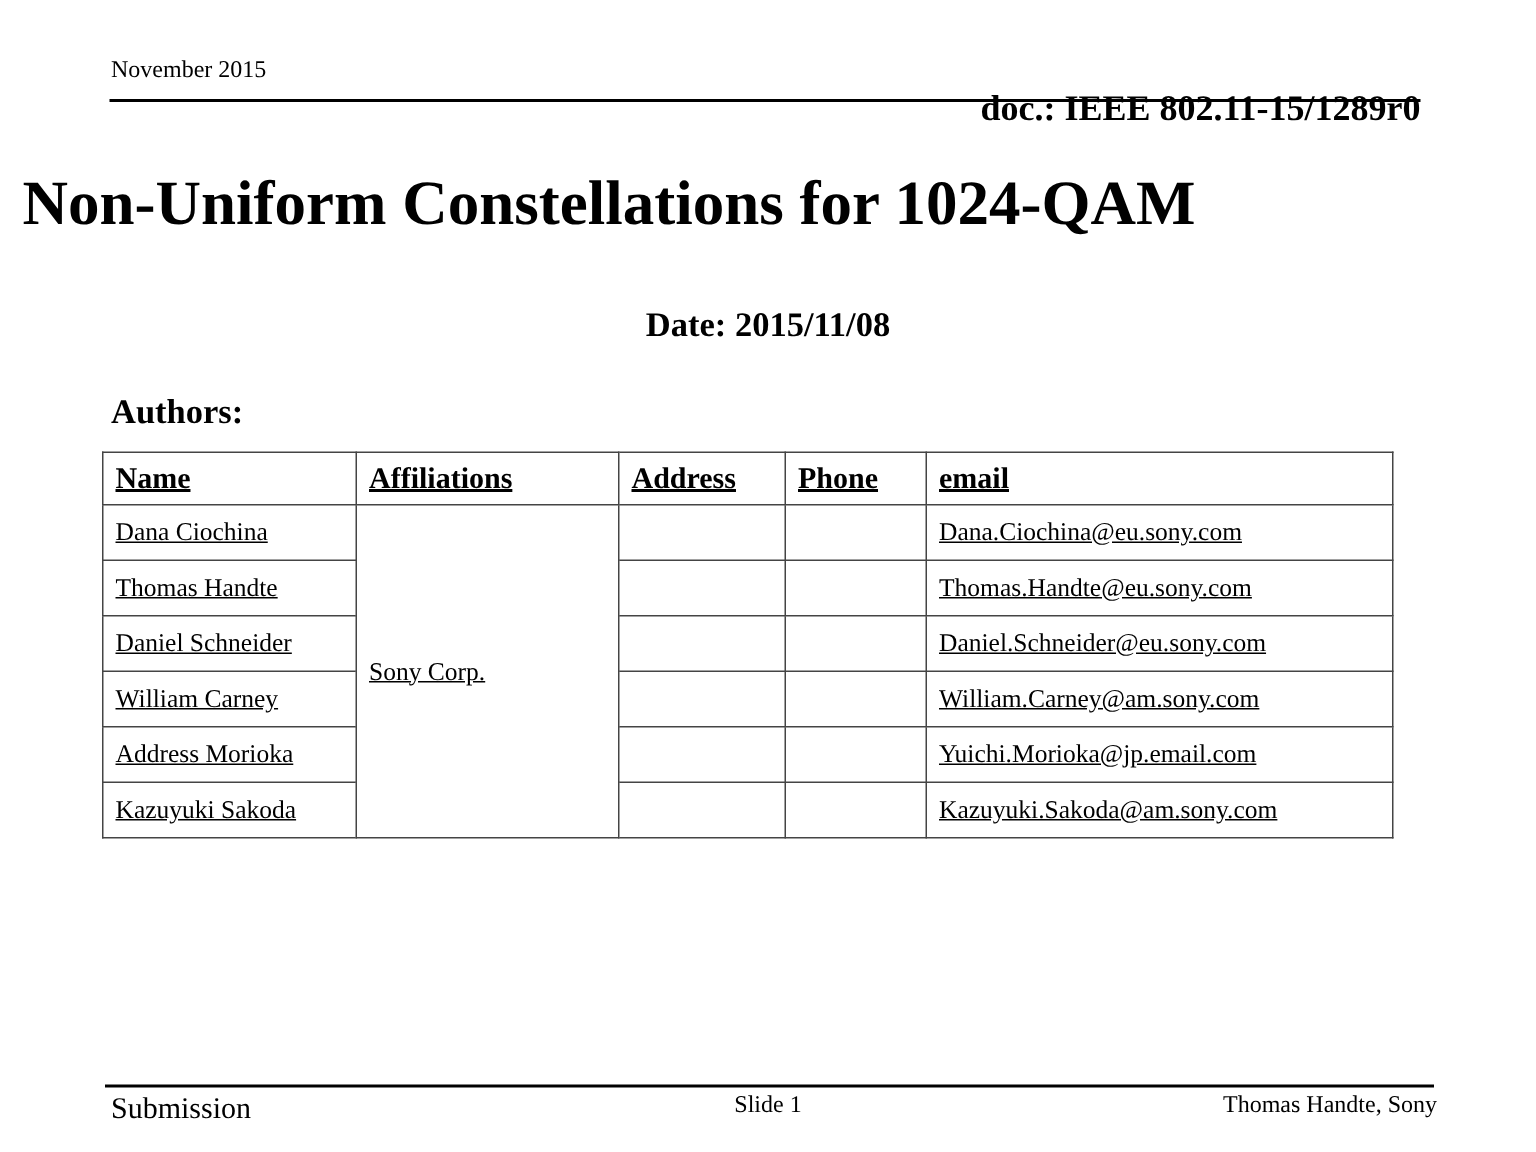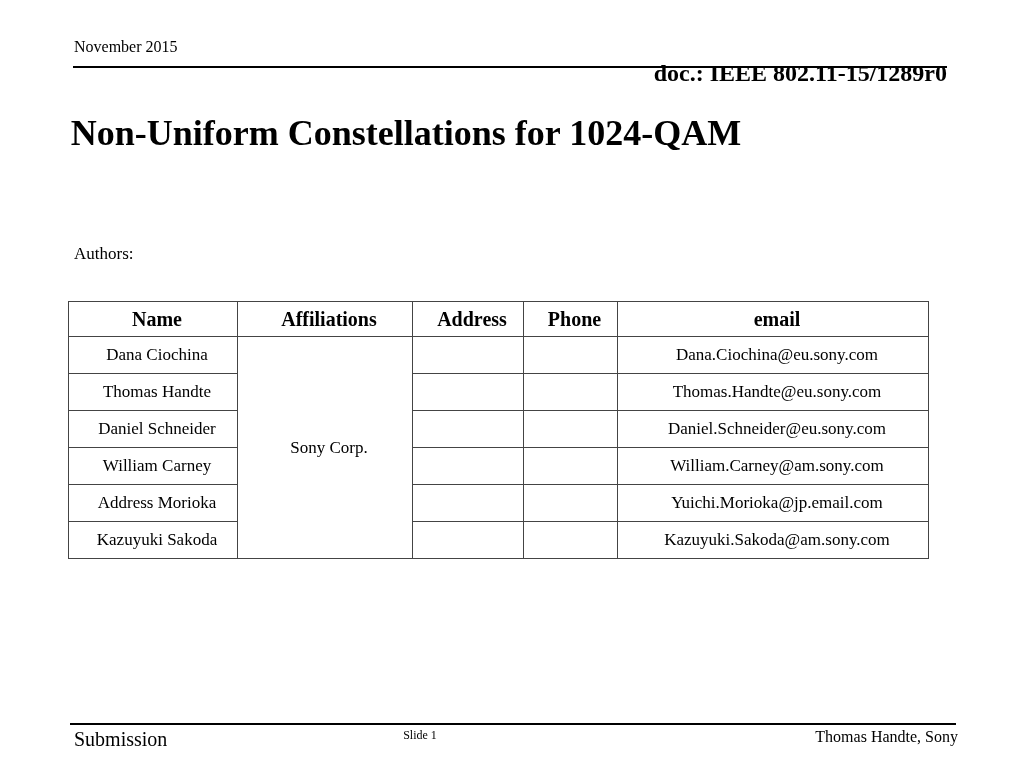--- a/index.html
+++ b/index.html
@@ -44,58 +44,59 @@
     background: #000000;
   }
 
   
   .slide-title {
     position: absolute;
     left: 0;
     top: 112px;
     width: 812px;
     text-align: center;
-    font-size: 36px;
+    font-size: 42px;
     font-weight: bold;
     white-space: nowrap;
   }
   .date-line {
     position: absolute;
     left: 0;
     top: 204px;
     width: 1024px;
     text-align: center;
     font-size: 23px;
     font-weight: bold;
   }
   .authors-label {
     position: absolute;
     left: 74px;
-    top: 244px;
-    font-size: 17px;
-    font-weight: normal;
+    top: 262px;
+    font-size: 23px;
+    font-weight: bold;
   }
 
   
   table.authors {
     position: absolute;
     left: 68px;
     top: 301px;
     width: 860px;
     border-collapse: collapse;
     table-layout: fixed;
   }
   table.authors th,
   table.authors td {
     border: 1px solid #444444;
     padding: 0 0 0 8px;
-    text-align: center;
+    text-align: left;
     vertical-align: middle;
     overflow: hidden;
     white-space: nowrap;
+    text-decoration: underline;
   }
   table.authors th {
     height: 34px;
     font-size: 20px;
     font-weight: bold;
   }
   table.authors td {
     height: 36px;
     font-size: 17px;
     font-weight: normal;
@@ -117,43 +118,44 @@
   .footer-left {
     position: absolute;
     left: 74px;
     top: 728px;
     font-size: 20px;
   }
   .footer-center {
     position: absolute;
     left: 0;
     top: 728px;
-    width: 840px;
+    width: 1024px;
     text-align: center;
-    font-size: 12px;
+    font-size: 16px;
   }
   .footer-right {
     position: absolute;
     right: 66px;
     top: 728px;
     font-size: 16px;
     white-space: nowrap;
     text-align: right;
   }
 </style>
 </head>
 <body>
 
 <div class="slide">
 
   <div class="header-left">November 2015</div>
   <div class="header-right">doc.: IEEE 802.11-15/1289r0</div>
   <div class="header-rule"></div>
 
   <div class="slide-title">Non-Uniform Constellations for 1024-QAM</div>
+  <div class="date-line">Date: 2015/11/08</div>
   <div class="authors-label">Authors:</div>
 
   <table class="authors">
     <colgroup>
       <col style="width:169px">
       <col style="width:175px">
       <col style="width:111px">
       <col style="width:94px">
       <col style="width:311px">
     </colgroup>

